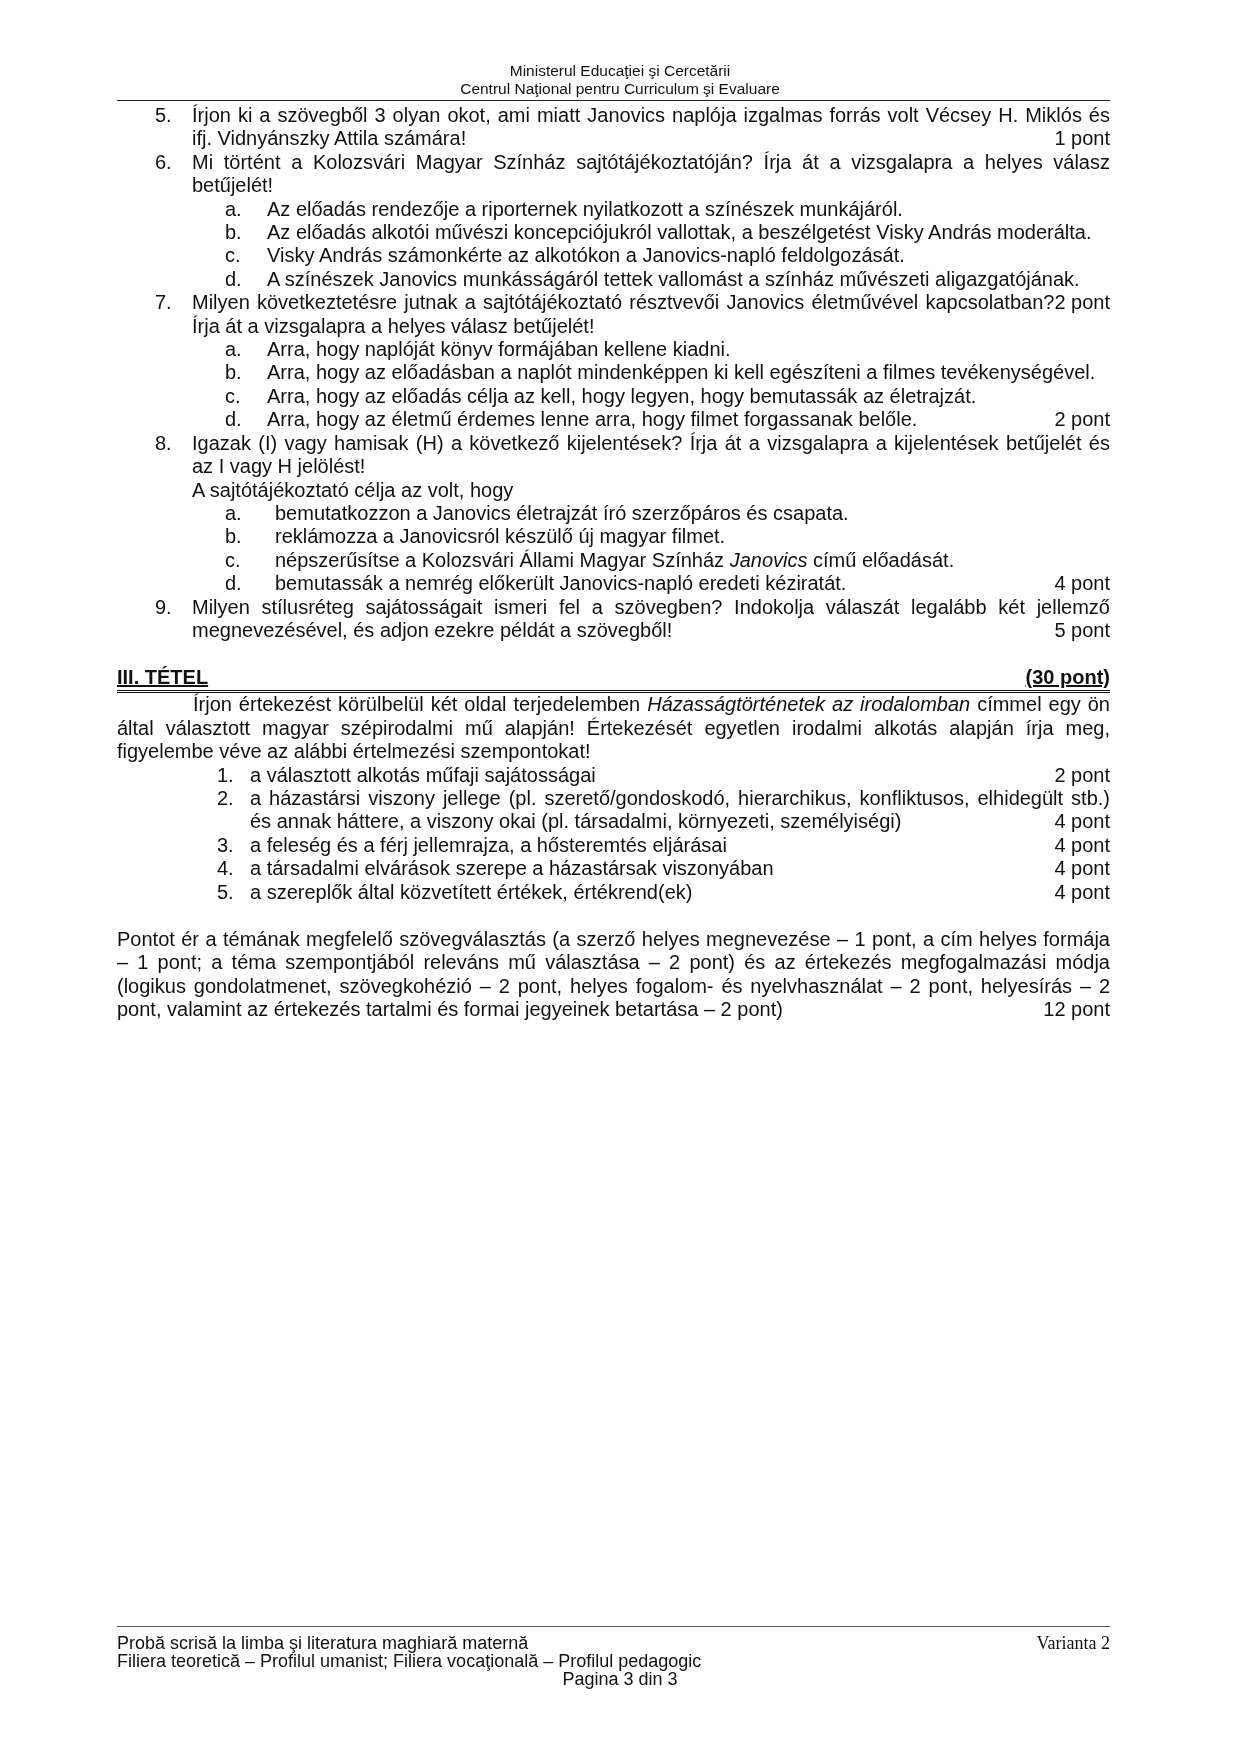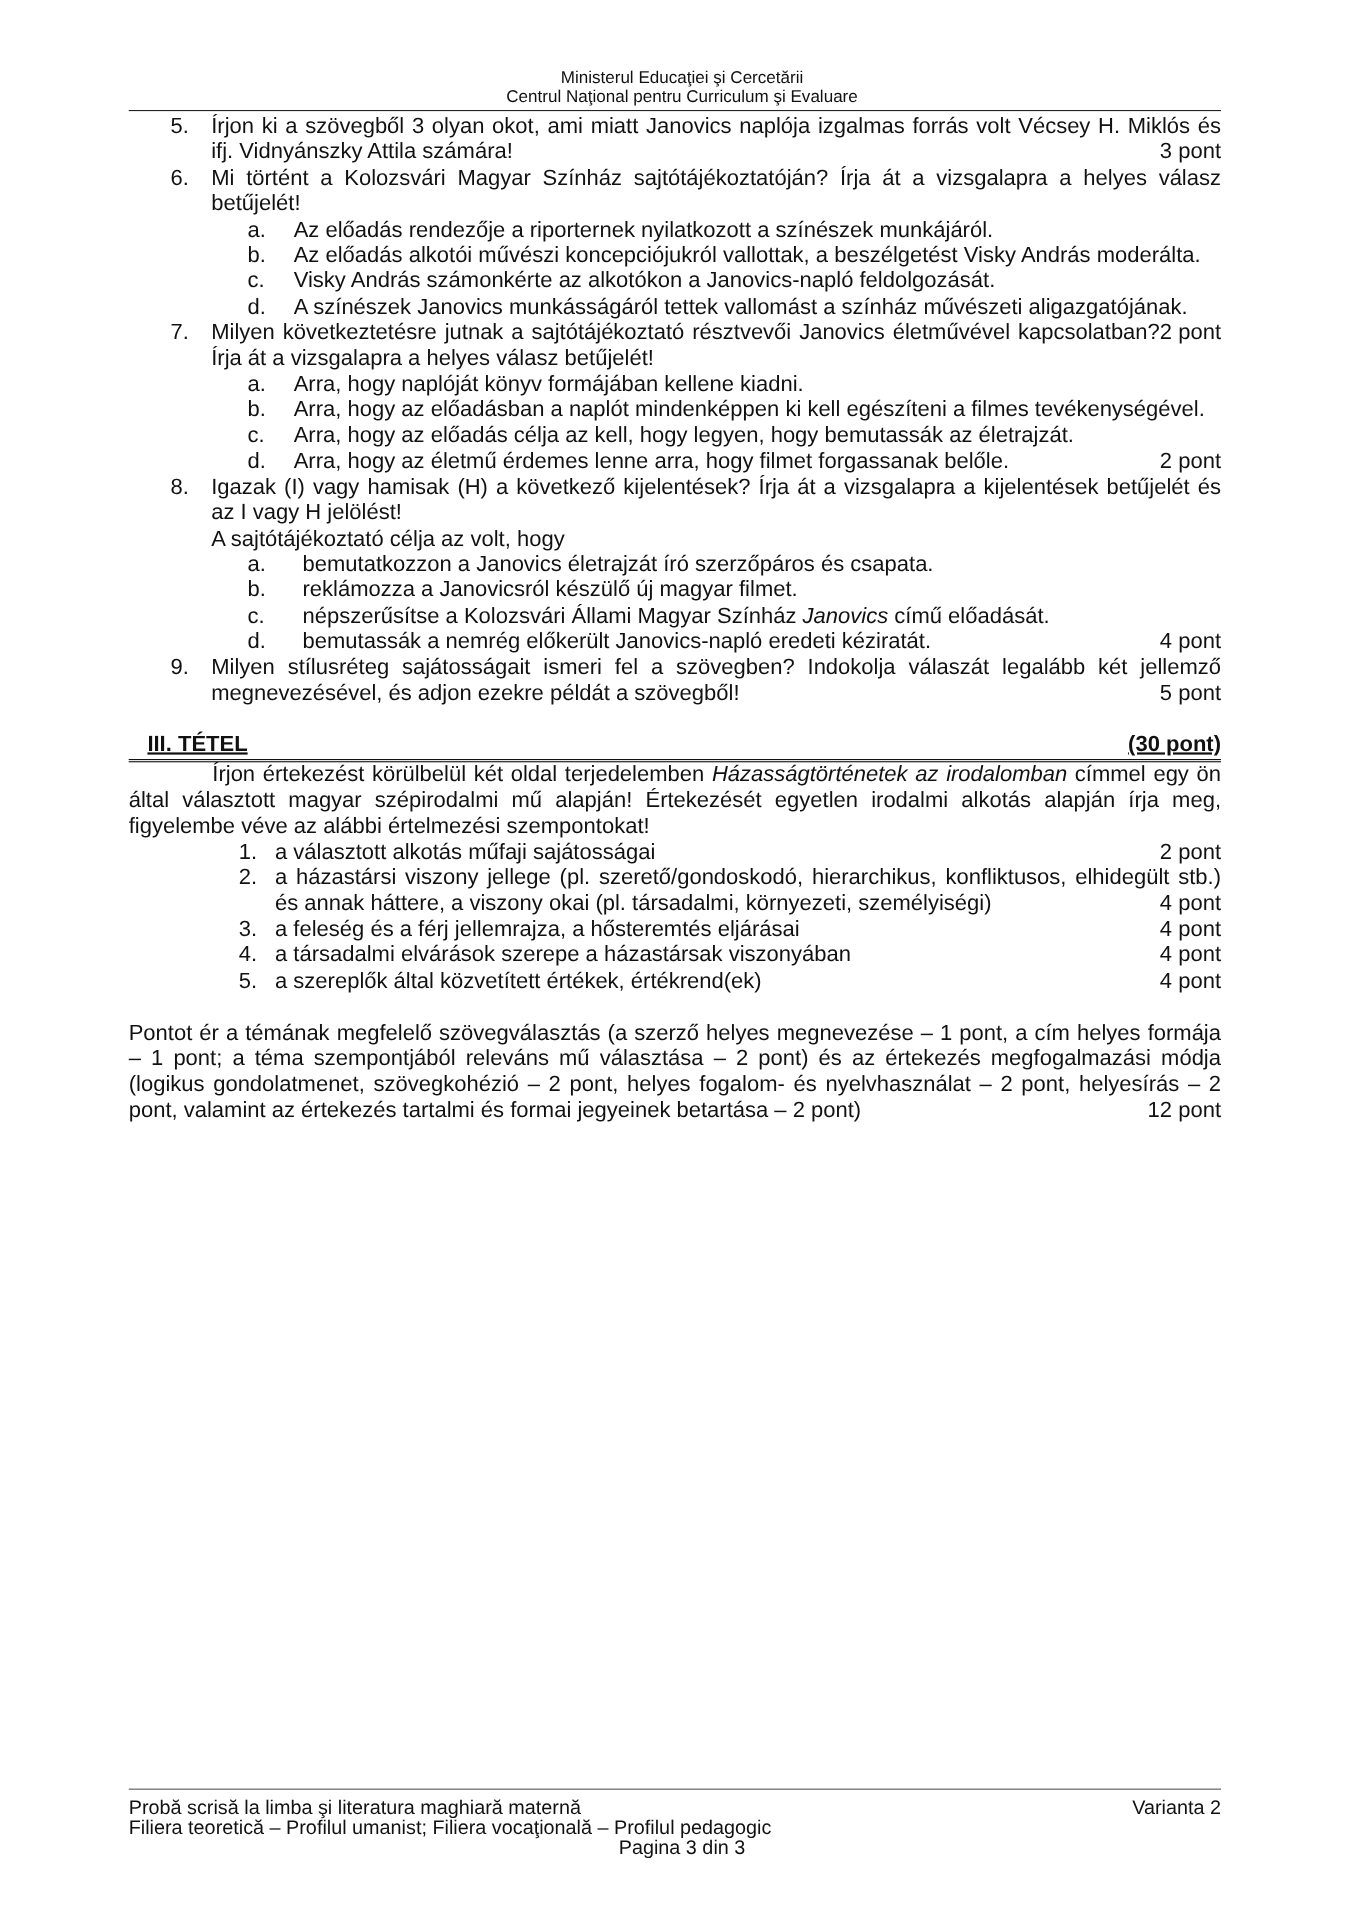--- a/index.html
+++ b/index.html
@@ -13,48 +13,48 @@
   .rule-foot { top: 1626px; background: #555; }
   .content { position: absolute; left: 117px; width: 993px; font-size: 20px; line-height: 23.4px; }
   .q { position: relative; padding-left: 75px; text-align: justify; }
   .q .num { position: absolute; left: 38px; top: 0; }
   .opt { position: relative; padding-left: 150px; text-align: justify; }
   .opt .lt { position: absolute; left: 108px; top: 0; }
   .opt8 { padding-left: 158px; }
   .pts { float: right; }
   .line { display: block; }
   .sec-head { position: relative; margin-top: 24px; font-weight: bold; height: 24px; border-bottom: 3px double #111; }
-  .sec-head .sec-left { position: absolute; left: 0; top: 0; text-decoration: underline; margin-left: 17px; }
+  .sec-head .sec-left { position: absolute; left: 0; top: 0; text-decoration: underline; }
   .sec-head .sec-right { position: absolute; right: 0; top: 0; text-decoration: underline; }
   .para { text-indent: 76px; text-align: justify; }
   .crit { position: relative; padding-left: 133px; text-align: justify; }
   .crit .cn { position: absolute; left: 100px; top: 0; }
   .scoring { margin-top: 24px; text-align: justify; }
   i { font-style: italic; margin-top: 35px; }
   .foot { position: absolute; font-size: 18px; line-height: 18px; }
   .foot1 { left: 117px; top: 1634px; }
   .foot2 { left: 117px; top: 1652px; }
   .foot3 { left: 0; width: 1240px; text-align: center; top: 1670px; }
-  .footr { right: 130px; top: 1634px; }
+  .footr { right: 130px; top: 1634px; font-family: Liberation Serif, serif; }
 </style>
 </head>
 <body>
 
 <div class="page">
 
   <div class="hdr hdr1">Ministerul Educaţiei şi Cercetării</div>
   <div class="hdr hdr2">Centrul Naţional pentru Curriculum şi Evaluare</div>
   <div class="rule rule-top"></div>
 
   <div class="content" style="top:104px;">
 
     <div class="q">
       <span class="num">5.</span>
       <span>Írjon ki a szövegből 3 olyan okot, ami miatt Janovics naplója izgalmas forrás volt Vécsey H. Miklós és ifj. Vidnyánszky Attila számára!</span>
-      <span class="pts">3 pont</span>
+      <span class="pts">1 pont</span>
     </div>
 
     <div class="q">
       <span class="num">6.</span>
       <span>Mi történt a Kolozsvári Magyar Színház sajtótájékoztatóján? Írja át a vizsgalapra a helyes válasz betűjelét!</span>
     </div>
     <div class="opt">
       <span class="lt">a.</span>
       <span>Az előadás rendezője a riporternek nyilatkozott a színészek munkájáról.</span>
     </div>

